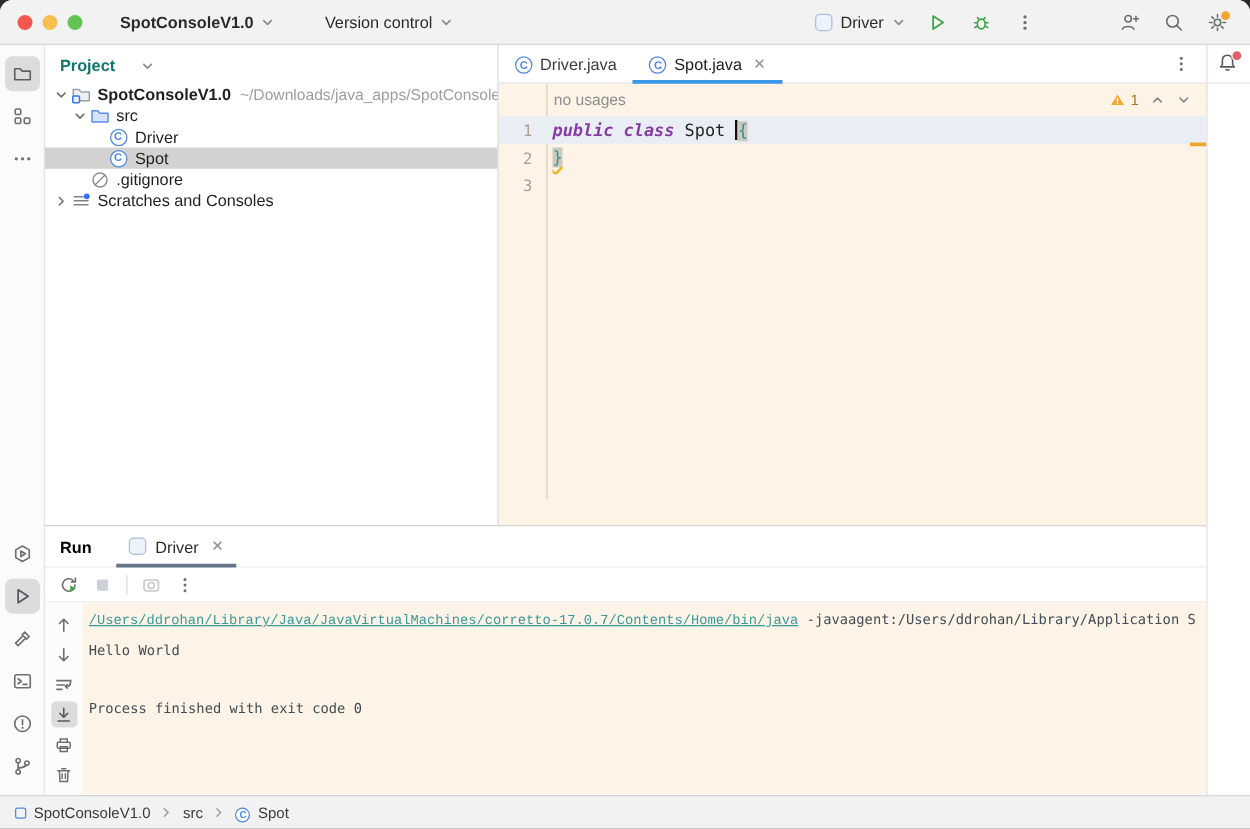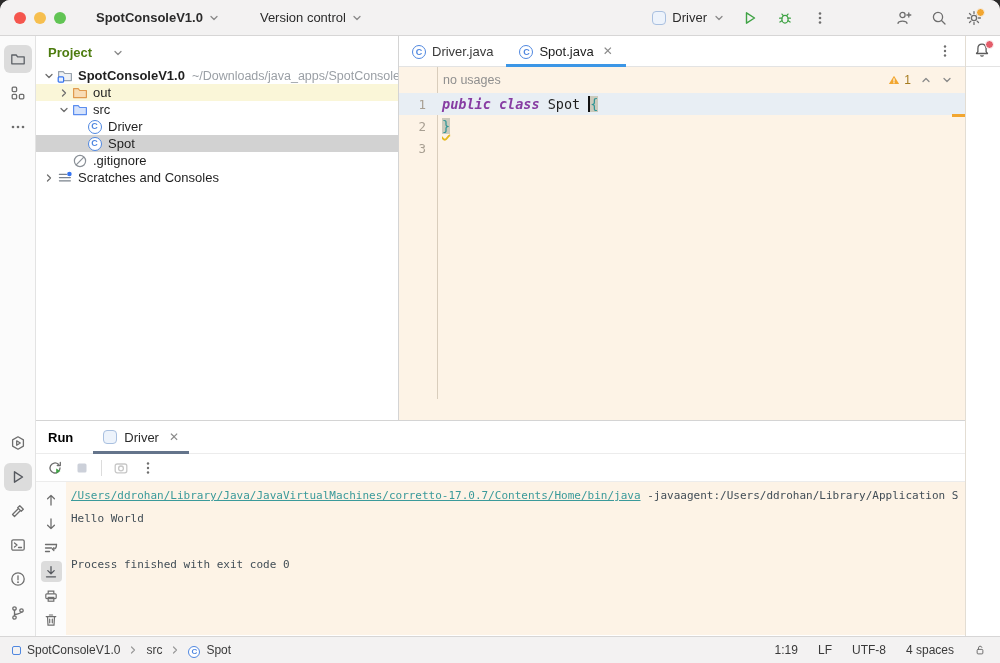--- a/index.html
+++ b/index.html
@@ -28,21 +28,21 @@
   
   .leftbar{position:absolute;left:0;top:36px;width:36px;height:600px;background:#fbfbfb;
            border-right:1px solid #e3e3e3;box-sizing:border-box;display:flex;flex-direction:column;align-items:center;padding:6px 0;}
   .lb-btn{width:28px;height:28px;border-radius:6px;display:flex;align-items:center;justify-content:center;margin:3px 0;}
   .lb-btn.active{background:#dcdcdc;}
   .lb-spacer{flex:1;}
 
   
   .project{position:absolute;left:36px;top:36px;width:363px;height:384px;background:#fff;
            border-right:1px solid #d4d4d4;box-sizing:border-box;font-size:13px;overflow:hidden;}
-  .prj-header{display:flex;align-items:center;gap:20px;padding:9px 12px 7px;font-weight:600;color:#4d7c0f;}
+  .prj-header{display:flex;align-items:center;gap:20px;padding:9px 12px 7px;font-weight:600;color:#0f766e;}
   .trow{display:flex;align-items:center;height:17px;white-space:nowrap;}
   .trow .chev{width:15px;display:flex;justify-content:center;flex-shrink:0;}
   .ti{width:17px;display:flex;justify-content:center;margin-right:5px;flex-shrink:0;}
   .ind0{padding-left:5px;}
   .ind1{padding-left:20px;}
   .ind1l{padding-left:35px;text-align:right;}
   .ind2{padding-left:50px;}
   .trow.selected{background:#d2d2d2;}
   .trow.mark-yellow{background:#faf6d8;}
   .tname{color:#1f1f1f;}
@@ -95,21 +95,21 @@
   .rtab-underline{position:absolute;left:0;right:0;bottom:-1px;height:3px;background:#64748b;}
   .run-toolbar{height:28px;display:flex;align-items:center;gap:11px;padding-left:11px;border-bottom:1px solid #ececec;box-sizing:border-box;}
   .rt-sep{width:1px;height:16px;background:#dcdcdc;}
   .run-body{display:flex;height:153px;}
   .con-strip{width:30px;display:flex;flex-direction:column;align-items:center;padding-top:7px;gap:3px;background:#fcfcfc;box-sizing:border-box;}
   .cs-btn{width:21px;height:21px;display:flex;align-items:center;justify-content:center;border-radius:4px;}
   .cs-btn.active{background:#dcdcdc;}
   .console{flex:1;background:#fdf3e6;font-family:"DejaVu Sans Mono",monospace;font-size:11px;line-height:23px;
            color:#414d56;padding:2px 0 0 5px;overflow:hidden;}
   .cline{white-space:pre;overflow:hidden;}
-  .con-link{color:#3a9a9a;text-decoration:underline;}
+  .con-link{color:#3a9a9a;text-decoration:underline;font-family:Liberation Mono, monospace;}
 
   
   .statusbar{position:absolute;left:0;top:636px;width:100%;height:27px;background:#f3f2f2;border-top:1px solid #d7d6d6;
              display:flex;align-items:center;font-size:12px;color:#3a3a3a;box-sizing:border-box;padding:0 14px 0 12px;}
   .sb-left{display:flex;align-items:center;gap:7px;}
   .sb-proj-ic{width:9px;height:9px;border:1.5px solid #4f87e0;border-radius:2px;box-sizing:border-box;display:inline-block;}
   .sb-right{margin-left:auto;display:flex;align-items:center;gap:20px;}
   .crumb{display:flex;align-items:center;gap:6px;}
 </style>
 </head>
@@ -303,33 +303,20 @@
             <svg class="ic" viewBox="0 0 16 16">
               <path d="M1.6 3.6h4.6l1.5 1.9h6.7v7.1H1.6z" fill="#eef1f4" stroke="#98a2ad" stroke-width="1.2" stroke-linejoin="round"></path>
               <rect x="1.2" y="8.8" width="5.4" height="5.4" rx="1" fill="#e8f0fe" stroke="#3574f0" stroke-width="1.2"></rect>
             </svg>
           </span>
         <span class="tname bold">SpotConsoleV1.0</span>
         <span class="tpath">~/Downloads/java_apps/SpotConsoleV1.0</span>
       </div>
 
 
-      <div class="trow ind1 mark-yellow">
-        <span class="chev">
-            <svg class="ic-s" viewBox="0 0 12 12">
-              <path d="M4.5 3l3 3-3 3" fill="none" stroke="#6e6e6e" stroke-width="1.3" stroke-linecap="round" stroke-linejoin="round"></path>
-            </svg>
-          </span>
-        <span class="ti">
-            <svg class="ic" viewBox="0 0 16 16">
-              <path d="M1.6 3.6h4.6l1.5 1.9h6.7v7.1H1.6z" fill="#f8ddb6" stroke="#e09a4e" stroke-width="1.2" stroke-linejoin="round"></path>
-            </svg>
-          </span>
-        <span class="tname">out</span>
-      </div>
 
       <div class="trow ind1">
         <span class="chev">
             <svg class="ic-s" viewBox="0 0 12 12">
               <path d="M3 4.5l3 3 3-3" fill="none" stroke="#6e6e6e" stroke-width="1.3" stroke-linecap="round" stroke-linejoin="round"></path>
             </svg>
           </span>
         <span class="ti">
             <svg class="ic" viewBox="0 0 16 16">
               <path d="M1.6 3.6h4.6l1.5 1.9h6.7v7.1H1.6z" fill="#d6e3fb" stroke="#5b8def" stroke-width="1.2" stroke-linejoin="round"></path>
@@ -571,27 +558,15 @@
             <path d="M4.5 3l3 3-3 3" fill="none" stroke="#9a9a9a" stroke-width="1.2" stroke-linecap="round" stroke-linejoin="round"></path>
           </svg>
         </span>
       <span class="crumb">
         <span><span class="class-ic sm">
               <span>C</span>
             </span></span>
         <span>Spot</span>
       </span>
     </div>
-    <div class="sb-right">
-      <span>1:19</span>
-      <span>LF</span>
-      <span>UTF-8</span>
-      <span>4 spaces</span>
-      <span>
-          <svg class="ic-s" viewBox="0 0 16 16" fill="none" stroke="#6e6e6e" stroke-width="1.3" stroke-linecap="round">
-            <rect x="4.2" y="7.2" width="7.6" height="6" rx="1.2"></rect>
-            <path d="M6 7.2V5.2a2.3 2.3 0 014.5-.7"></path>
-          </svg>
-        </span>
-    </div>
   </div>
 
 </div>
 
 </body></html>

